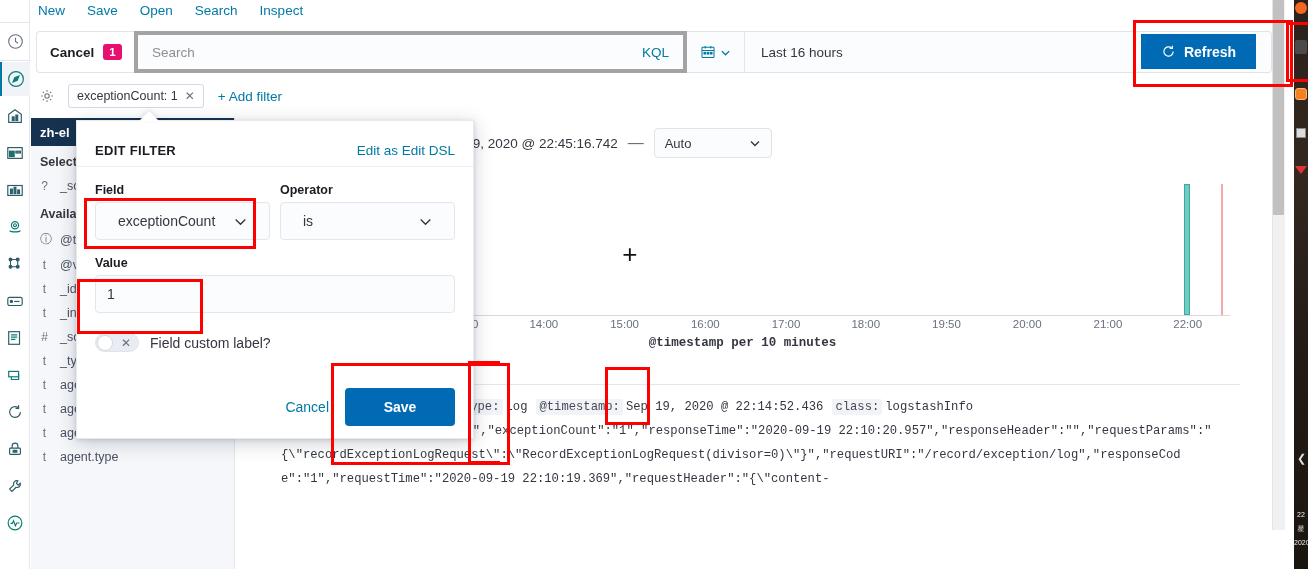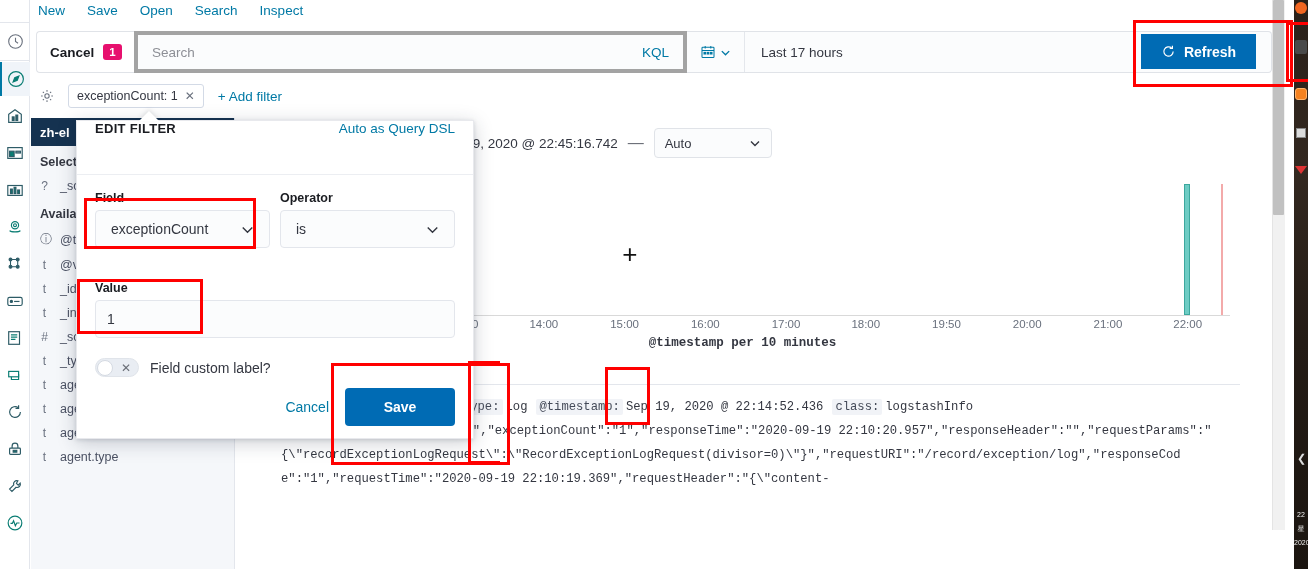--- a/index.html
+++ b/index.html
@@ -211,33 +211,33 @@
     box-shadow: 0 4px 18px rgba(30,40,60,.22), 0 1px 4px rgba(30,40,60,.15);
     z-index: 40;
   }
   .pop-arrow {
     position: absolute; left: 139px; top: 111px; width: 0; height: 0;
     border-left: 10px solid transparent; border-right: 10px solid transparent;
     border-bottom: 10px solid #fff; z-index: 41;
     filter: drop-shadow(0 -2px 2px rgba(30,40,60,.12));
   }
   .pop-head {
-    height: 54px; display: flex; align-items: flex-start; justify-content: space-between;
-    padding: 0 18px; border-bottom: 1px solid #eceef2;
+    height: 46px; display: flex; align-items: flex-end; justify-content: space-between;
+    padding: 8px 18px; border-bottom: 1px solid #eceef2;
   }
   .pop-title { font-size: 13px; font-weight: bold; color: #1a1c21; letter-spacing: .3px; }
   .pop-dsl { font-size: 13.5px; color: #0079a5; cursor: pointer; }
   .pop-body { padding: 16px 18px 0 18px; }
   .frow { display: flex; gap: 10px; }
   .fgroup { flex: 1; }
   .flabel { font-size: 12.5px; font-weight: bold; color: #1a1c21; margin-bottom: 5px; }
   .fcombo {
     height: 38px; background: #fbfcfd; border: 1px solid #e3e6ec; border-radius: 4px;
     display: flex; align-items: center; justify-content: space-between;
-    padding: 0 15px; font-size: 14px; color: #343741; cursor: pointer;
+    padding: 0 22px; font-size: 14px; color: #343741; cursor: pointer;
   }
   .fvalinput {
     height: 38px; background: #fbfcfd; border: 1px solid #e3e6ec; border-radius: 4px;
     width: 100%; padding: 0 11px; font-size: 14px; color: #343741;
     font-family: "Liberation Sans", sans-serif; outline: none;
   }
   .switchrow { display: flex; align-items: center; gap: 11px; margin-top: 20px; }
   .switch {
     width: 44px; height: 19px; background: #e9edf3; border-radius: 10px;
     position: relative; cursor: pointer; border: 1px solid #e0e4ea;
@@ -410,21 +410,21 @@
           <rect x="2.5" y="4" width="15" height="13" rx="1"></rect>
             <path d="M2.5 8h15M6.5 2.5v3M13.5 2.5v3"></path>
           <rect x="5" y="10.5" width="2" height="2" fill="#0079a5"></rect>
             <rect x="9" y="10.5" width="2" height="2" fill="#0079a5"></rect>
             <rect x="13" y="10.5" width="2" height="2" fill="#0079a5"></rect>
         </svg>
         <svg width="11" height="11" viewBox="0 0 12 12" fill="none" stroke="#0079a5" stroke-width="1.5">
           <path d="M2 4.5 6 8.5 10 4.5"></path>
         </svg>
       </div>
-      <div class="date-range-text">Last 17 hours</div>
+      <div class="date-range-text">Last 16 hours</div>
       <div class="show-dates">Show dates</div>
     </div>
   </div>
   <button class="refresh-btn">
     <svg width="15" height="15" viewBox="0 0 20 20" fill="none" stroke="#fff" stroke-width="1.6">
       <path d="M16.2 10a6.2 6.2 0 1 1-1.9-4.5"></path>
         <path d="M15.2 2.4v3.6h-3.6"></path>
     </svg>
     <span>Refresh</span>
   </button>
@@ -544,21 +544,21 @@
           <span class="fkey">message:</span><span>{"responseBody":"","exceptionCount":"1","responseTime":"2020-09-19 22:10:20.957","responseHeader":"","requestParams":"{\"recordExceptionLogRequest\":\"RecordExceptionLogRequest(divisor=0)\"}","requestURI":"/record/exception/log","responseCode":"1","requestTime":"2020-09-19 22:10:19.369","requestHeader":"{\"content-</span>
         </div>
       </div>
     </div>
   </div>
 
   <div class="pop-arrow"></div>
   <div class="popover">
     <div class="pop-head">
       <div class="pop-title">EDIT FILTER</div>
-      <div class="pop-dsl">Auto as Query DSL</div>
+      <div class="pop-dsl">Edit as Edit DSL</div>
     </div>
     <div class="pop-body">
       <div class="frow">
         <div class="fgroup">
           <div class="flabel">Field</div>
           <div class="fcombo">
             <span>exceptionCount</span>
             <svg width="13" height="13" viewBox="0 0 12 12" fill="none" stroke="#343741" stroke-width="1.3">
               <path d="M1.6 4.2 6 8.6 10.4 4.2"></path>
             </svg>
@@ -567,21 +567,21 @@
         <div class="fgroup">
           <div class="flabel">Operator</div>
           <div class="fcombo">
             <span>is</span>
             <svg width="13" height="13" viewBox="0 0 12 12" fill="none" stroke="#343741" stroke-width="1.3">
               <path d="M1.6 4.2 6 8.6 10.4 4.2"></path>
             </svg>
           </div>
         </div>
       </div>
-      <div style="margin-top:33px;">
+      <div style="margin-top:16px;">
         <div class="flabel">Value</div>
         <input class="fvalinput" type="text" value="1" style="">
       </div>
       <div class="switchrow">
         <div class="switch">
           <div class="knob"></div>
           <div class="xm">✕</div>
         </div>
         <div class="switchlabel">Field custom label?</div>
       </div>

